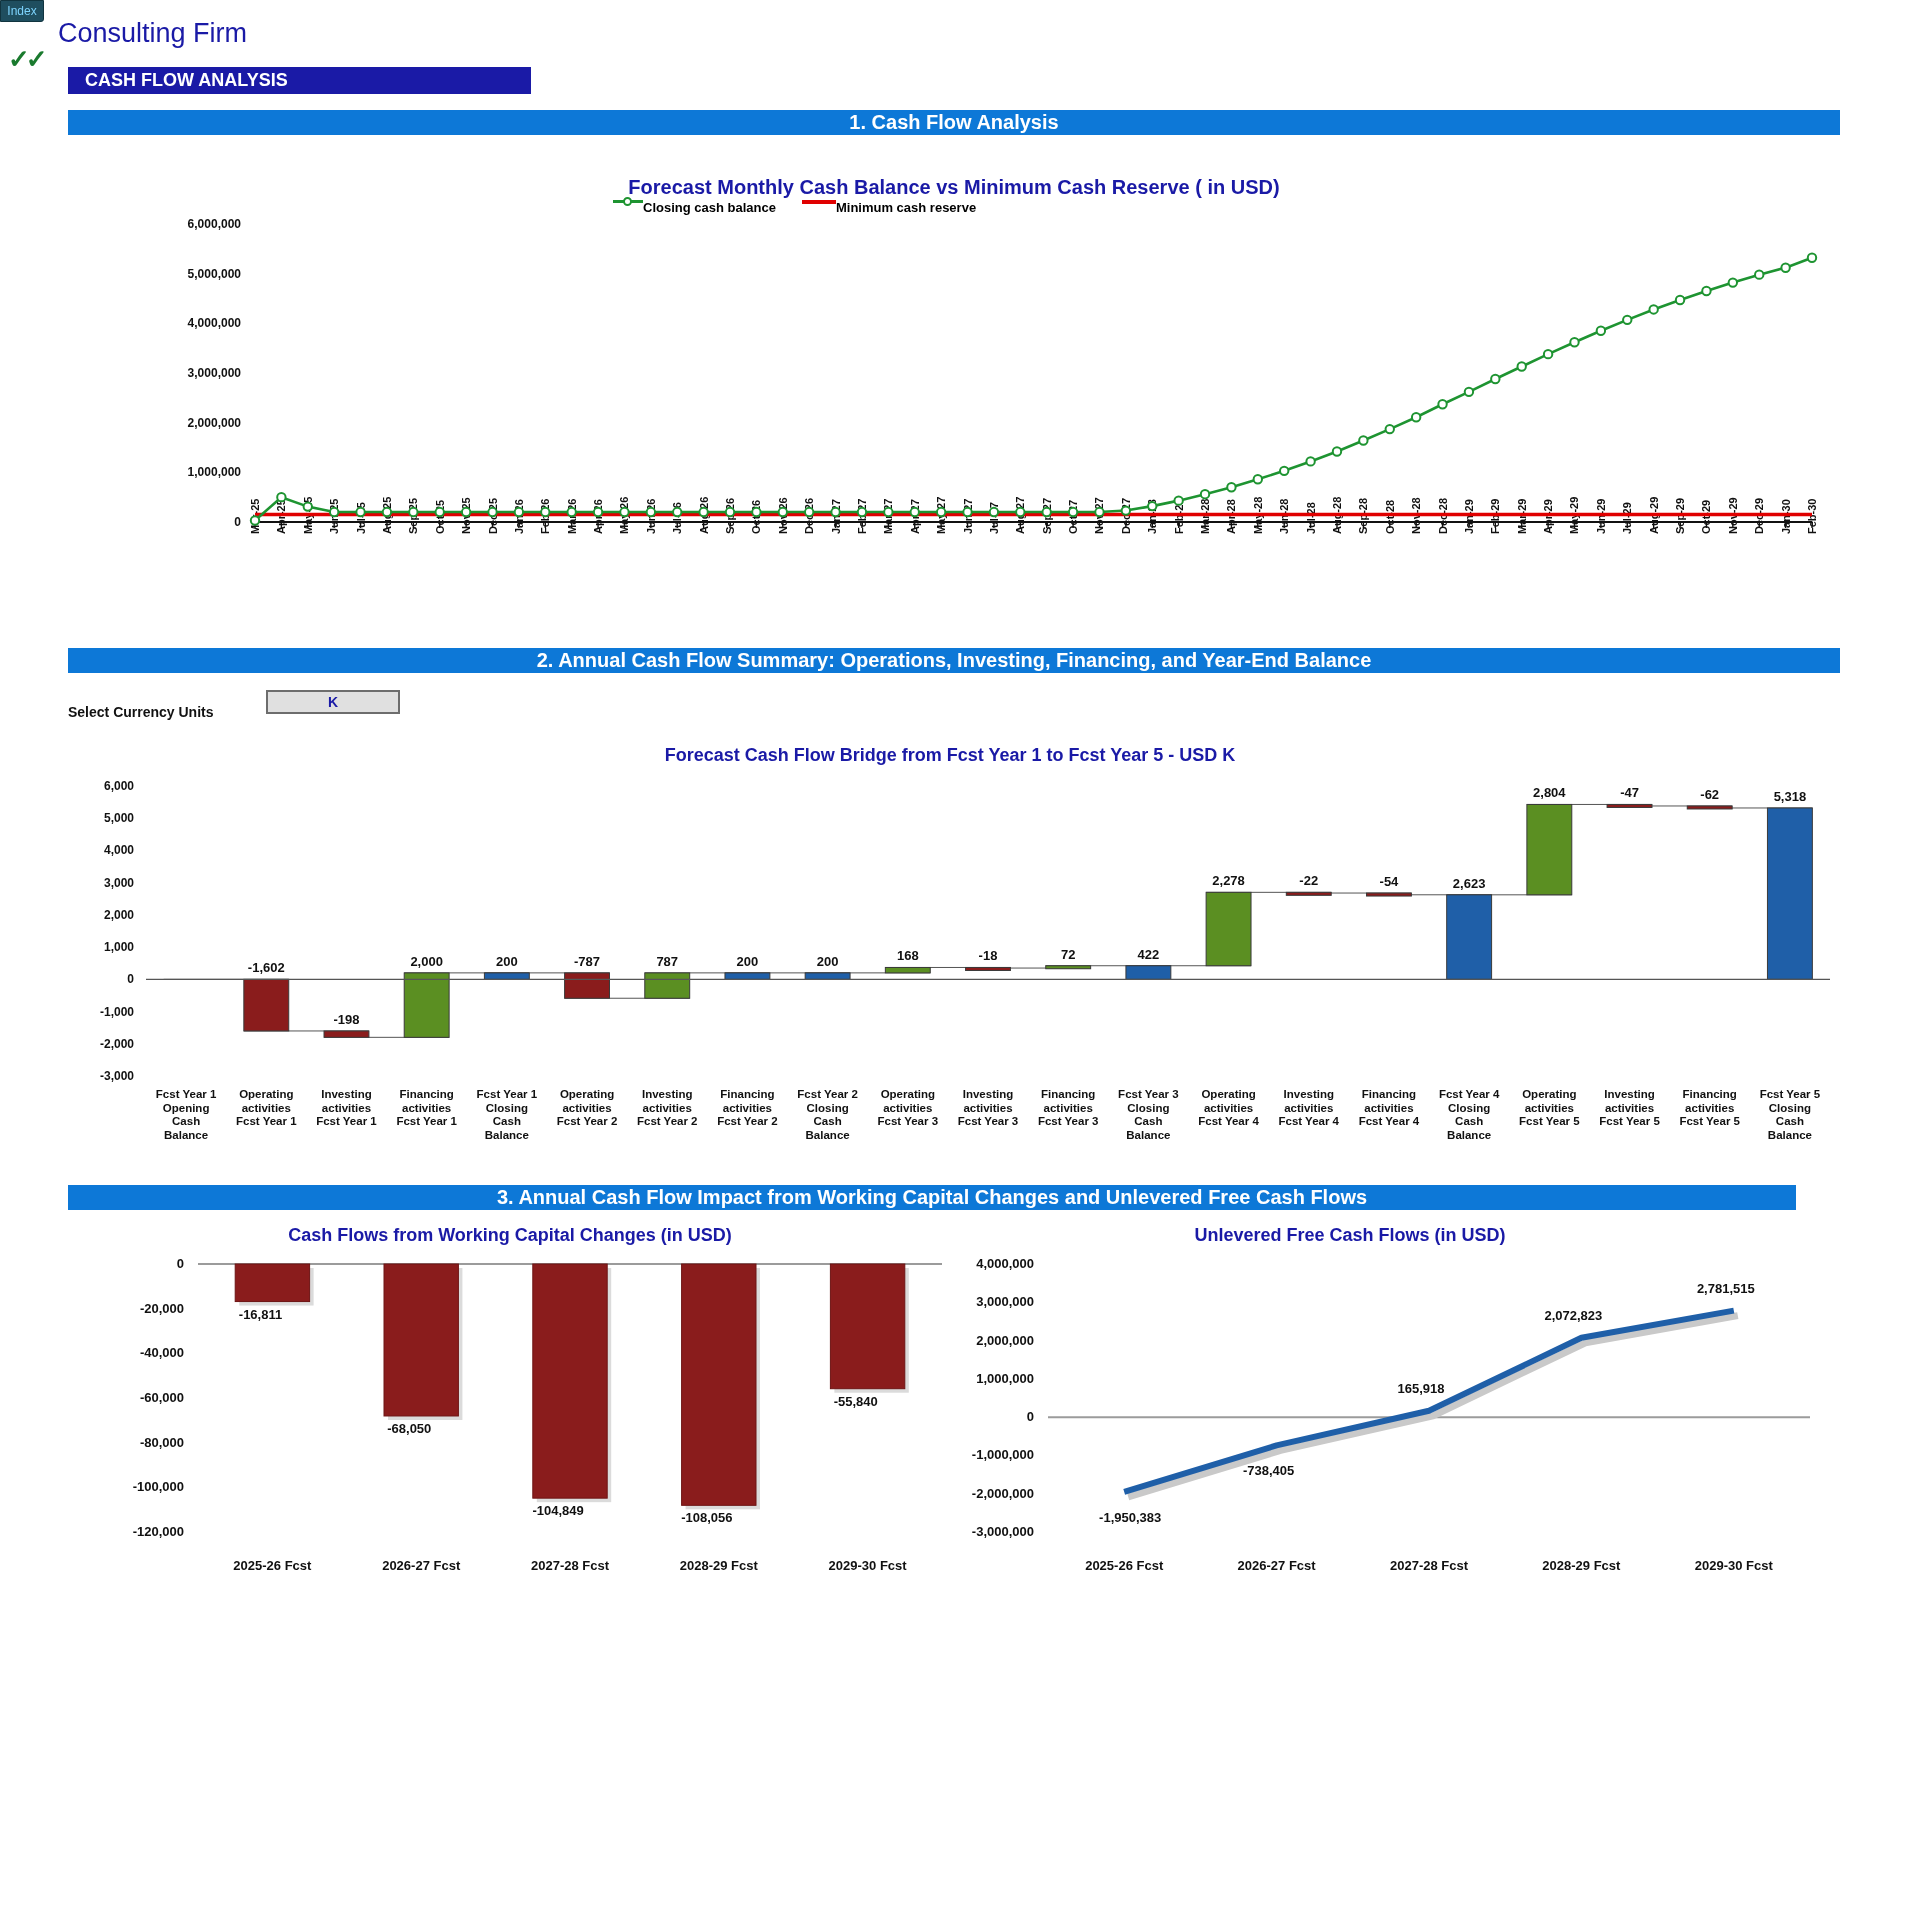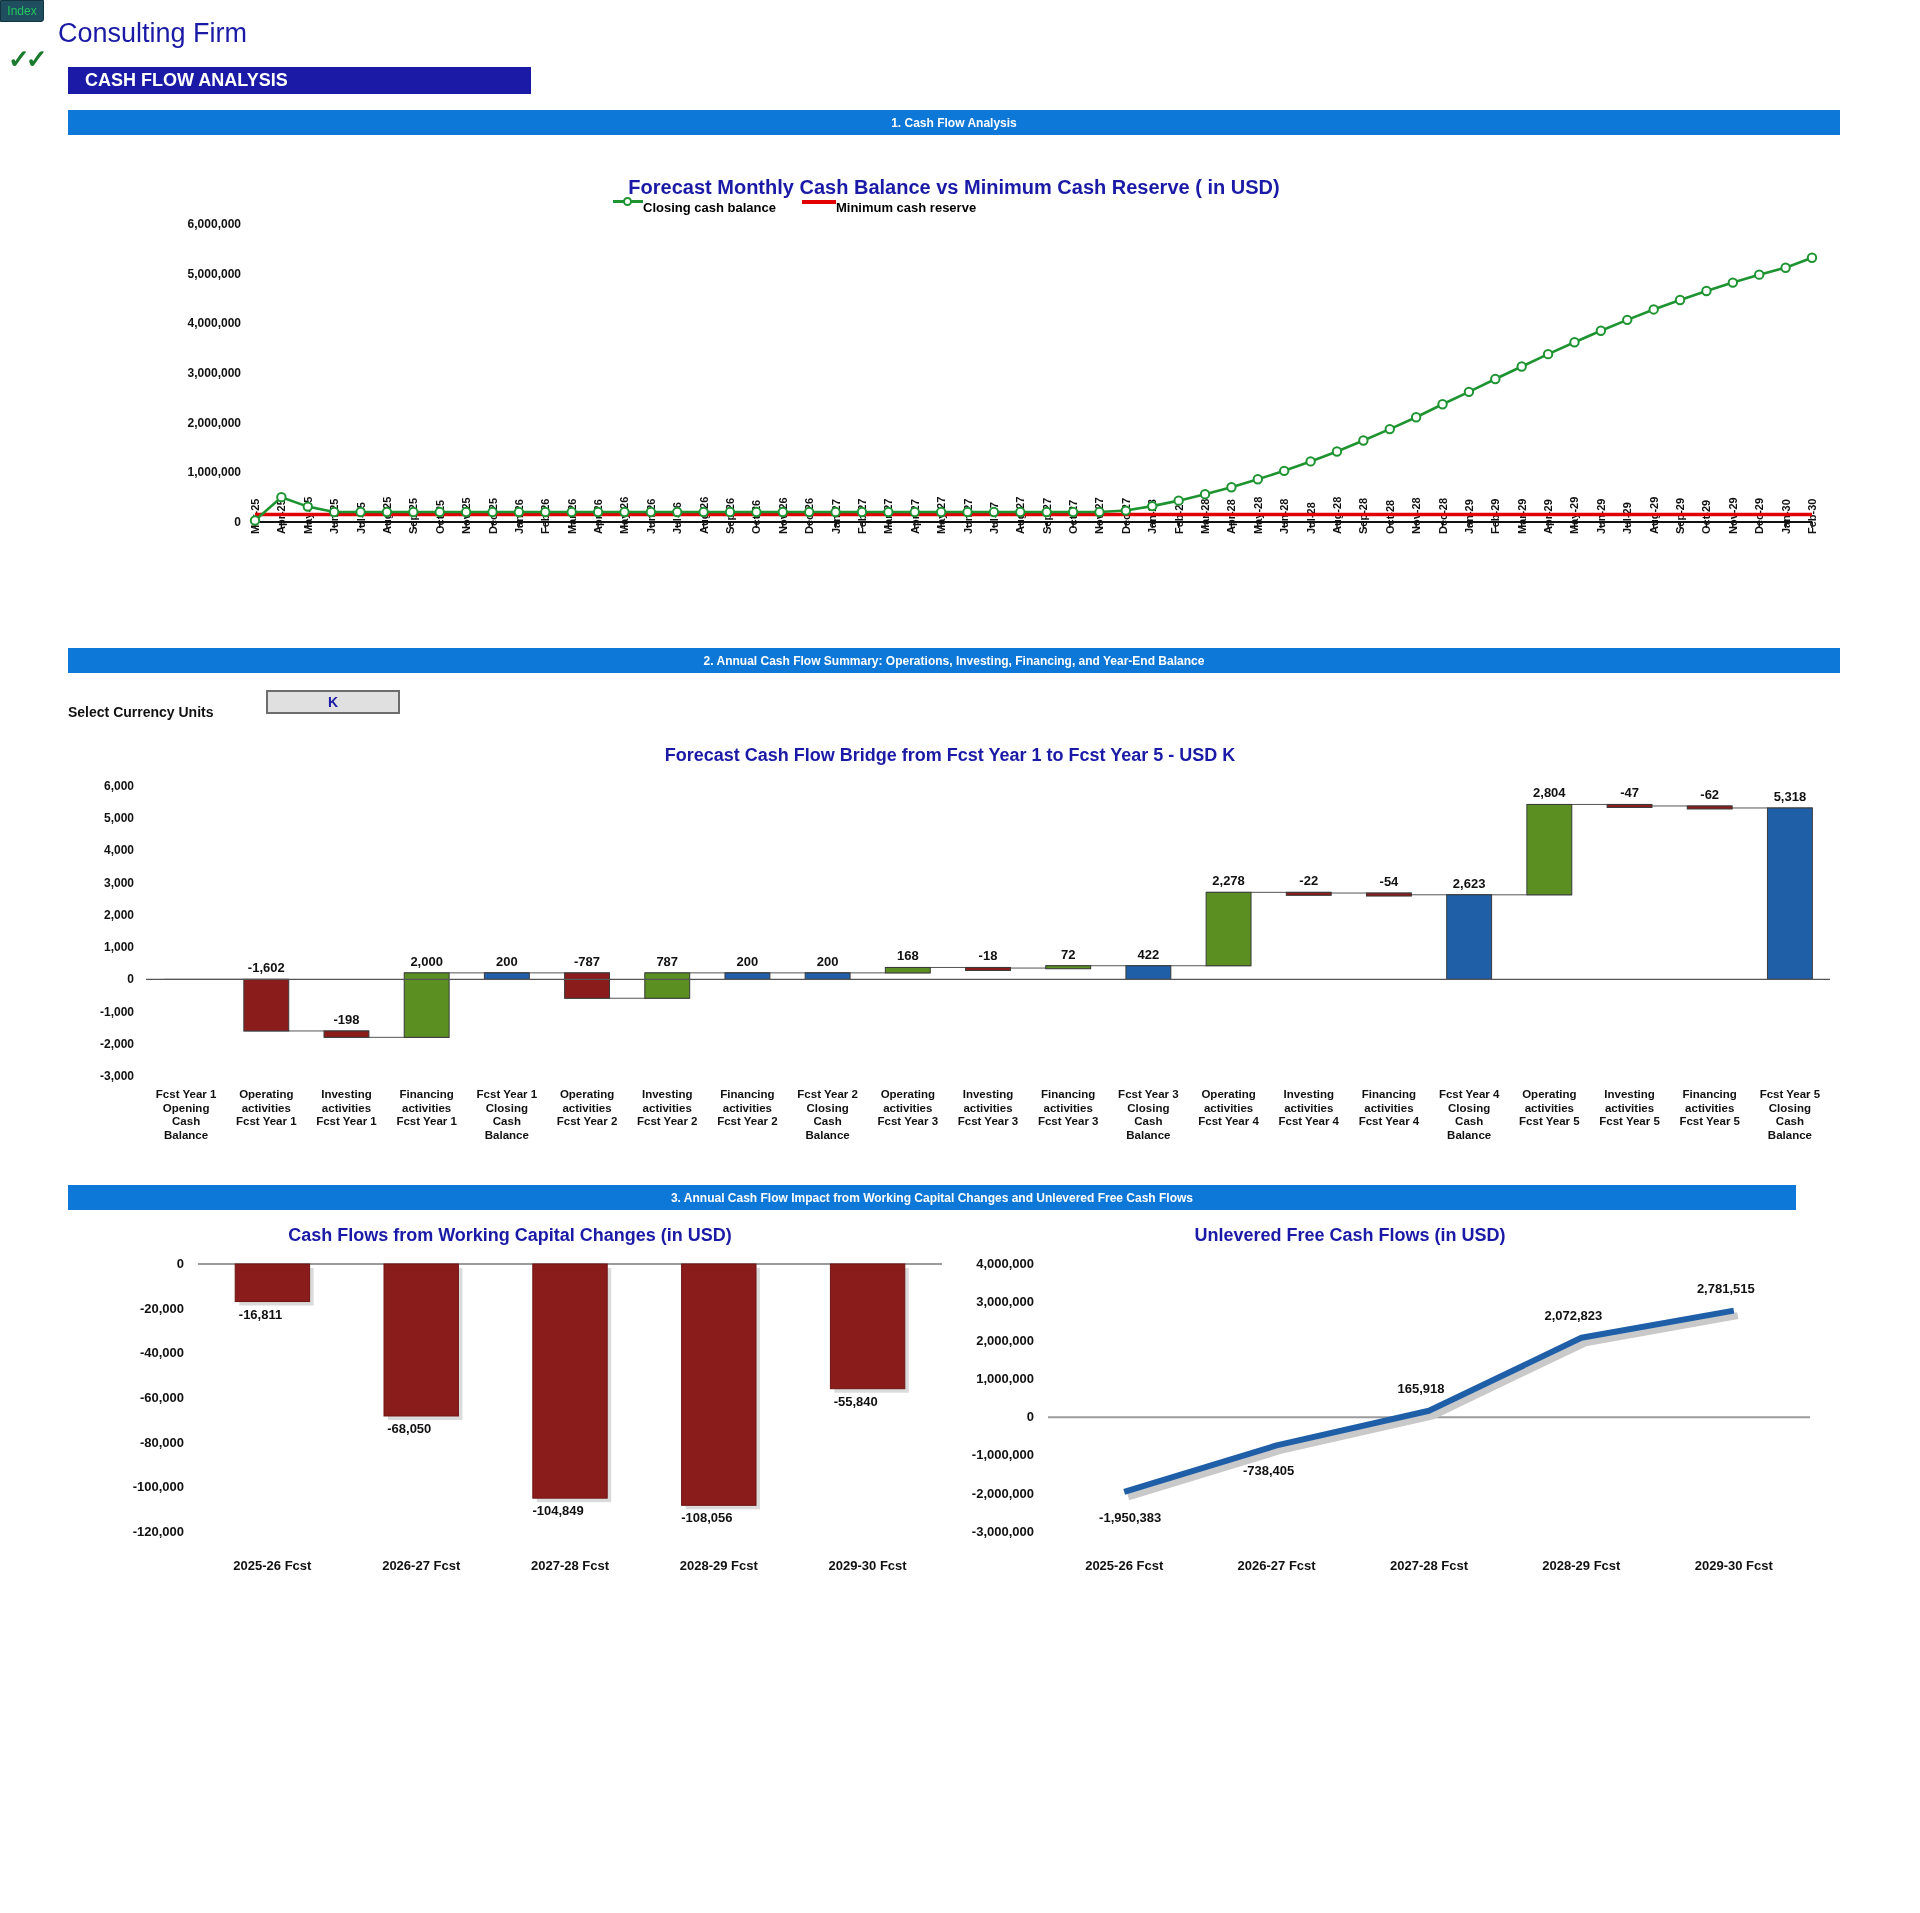--- a/index.html
+++ b/index.html
@@ -4,40 +4,40 @@
 <style>
   * { box-sizing: border-box; }
   html, body { margin:0; padding:0; }
   body {
     width:1920px; height:1913px; background:#ffffff;
     font-family:"Liberation Sans", sans-serif;
     position:relative; overflow:hidden;
   }
   .index-tab {
     position:absolute; left:0; top:0; width:44px; height:22px;
-    background:#1F4E5F; color:#22c55e; font-size:12px;
+    background:#1F4E5F; color:#7dd3fc; font-size:12px;
     display:flex; align-items:center; justify-content:center;
     border:1px solid #11343f; border-radius:0 0 3px 0;
   }
   .checks {
     position:absolute; left:8px; top:44px; color:#1a7a2e;
     font-size:26px; font-weight:bold; letter-spacing:-4px;
   }
   .firm-title {
     position:absolute; left:58px; top:18px;
     font-size:27px; font-weight:normal; color:#1a1aa6;
   }
   .cfa-banner {
     position:absolute; left:68px; top:67px; width:463px; height:27px;
     background:#1a1aa6; color:#ffffff; font-size:18px; font-weight:bold;
     display:flex; align-items:center; padding-left:17px;
   }
   .section-banner {
     position:absolute; background:#0d78d7; color:#ffffff;
-    font-size:12px; font-weight:bold;
+    font-size:20px; font-weight:bold;
     display:flex; align-items:center; justify-content:center;
     height:25px;
   }
   .chart-title {
     position:absolute; color:#1a1aa6; font-weight:bold; text-align:center;
   }
   .legend-row { position:absolute; display:flex; align-items:center; gap:26px; font-size:13px; font-weight:bold; }
   .legend-item { display:flex; gap:0; }
   .lg-line-g { width:30px; height:0; border-top:3px solid #1e9431; position:relative; }
   .lg-mark {

